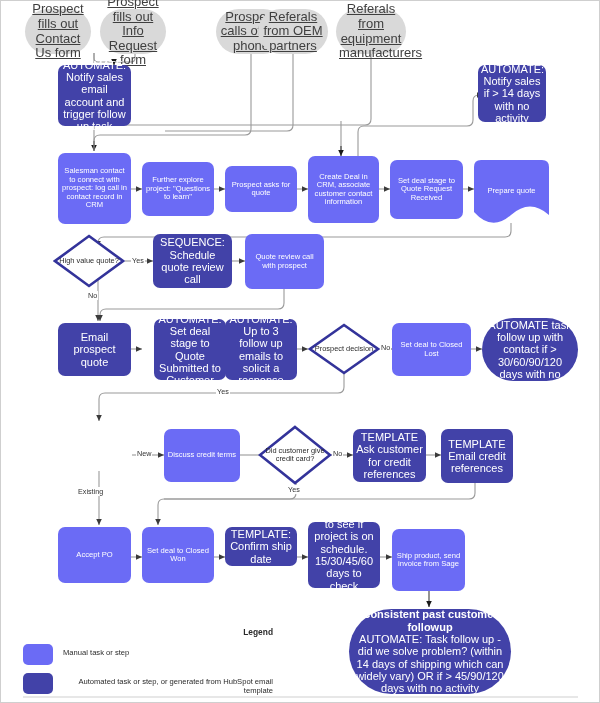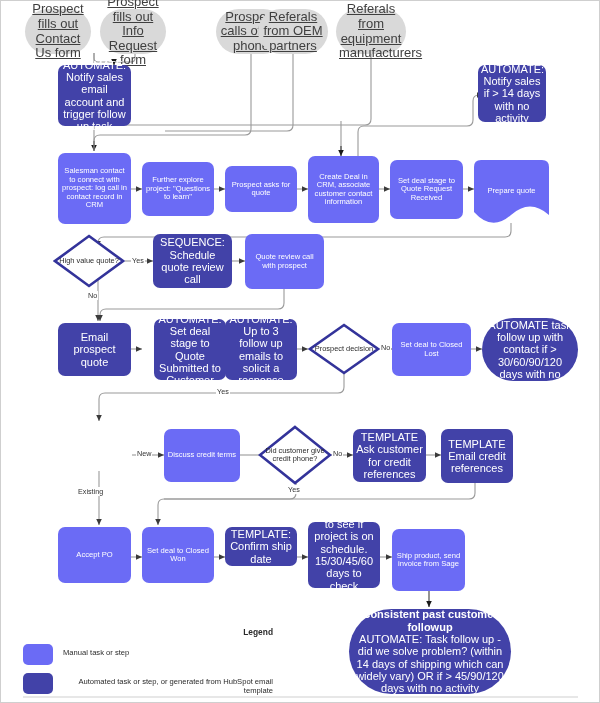--- a/index.html
+++ b/index.html
@@ -274,21 +274,21 @@
     </span>
   </div>
 
   <div class="node manual" style="left:163px; top:428px; width:76px; height:53px;">
     <span>Discuss credit terms</span>
   </div>
   <div class="node decision" style="left:257px; top:424px; width:74px; height:60px;">
     <svg class="diamond-svg" viewBox="0 0 74 60" preserveAspectRatio="none">
       <path d="M37,2 L72,30 L37,58 L2,30 Z" fill="#ffffff" stroke="#33339a" stroke-width="2.6"></path>
     </svg>
-    <span class="dlabel">Did customer give credit phone?</span>
+    <span class="dlabel">Did customer give credit card?</span>
   </div>
   <div class="node auto" style="left:352px; top:428px; width:73px; height:53px;">
     <span>TEMPLATE Ask customer for credit references</span>
   </div>
   <div class="node auto" style="left:440px; top:428px; width:72px; height:54px;">
     <span>TEMPLATE Email credit references</span>
   </div>
 
   <div class="node manual" style="left:57px;  top:526px; width:73px; height:56px;">
     <span>Accept PO</span>

